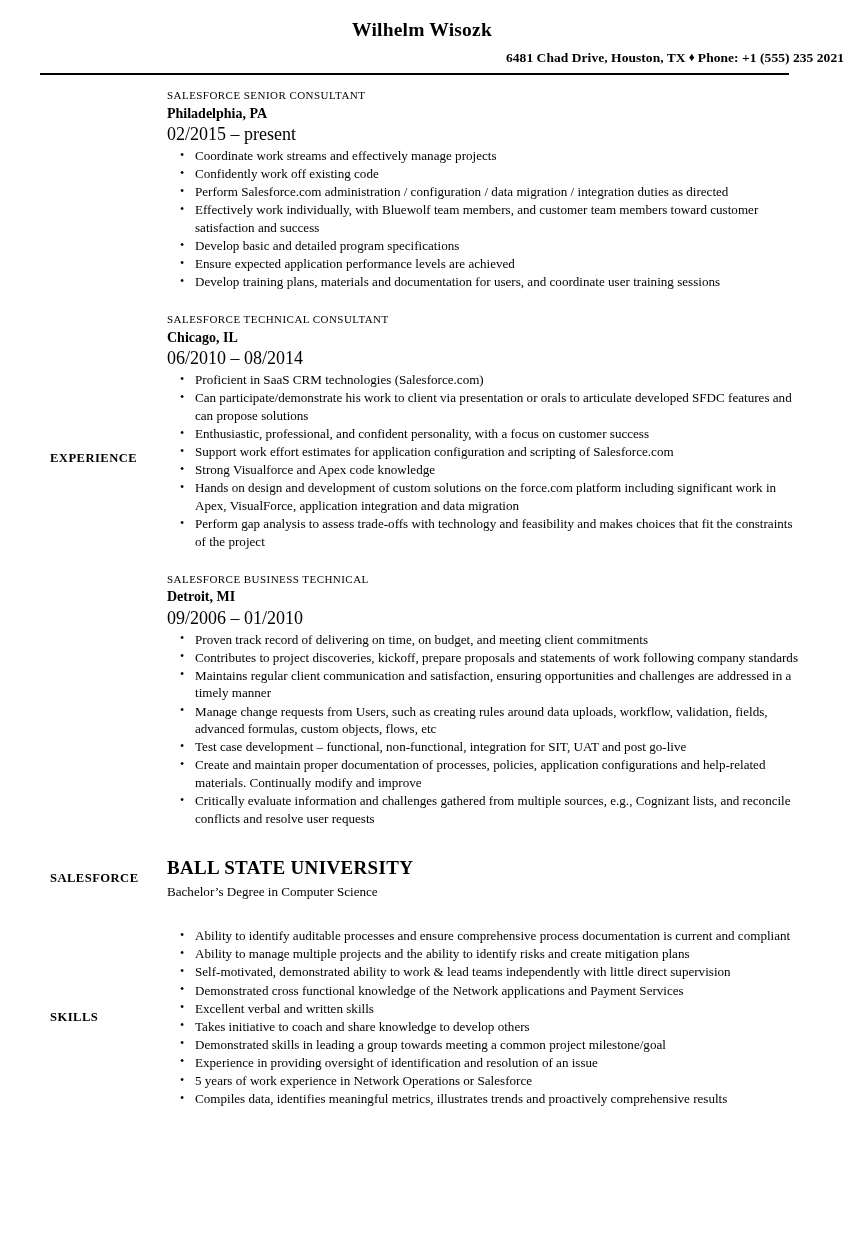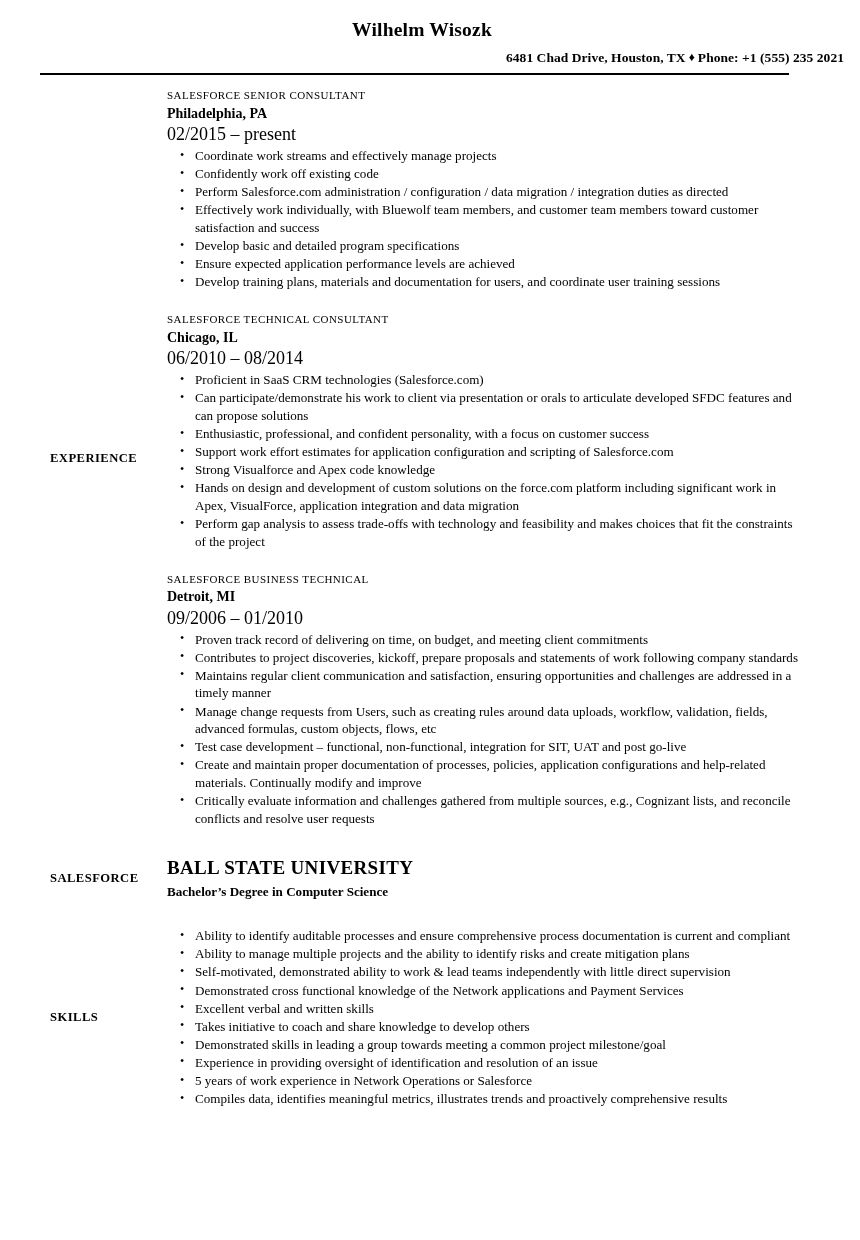--- a/index.html
+++ b/index.html
@@ -127,21 +127,21 @@
 
   
   .edu-school {
     font-size: 19px;
     font-weight: bold;
     letter-spacing: 0.35px;
     line-height: 1.3;
   }
   .edu-degree {
     font-size: 13.1px;
-    font-weight: bold;
+    font-weight: normal;
     line-height: 1.35;
     margin-top: 2px;
   }
 
   .sec-gap-education { height: 28px; }
   .sec-gap-skills { height: 26px; }
   .exp-top-gap { height: 13px; }
 </style>
 </head>
 <body>

